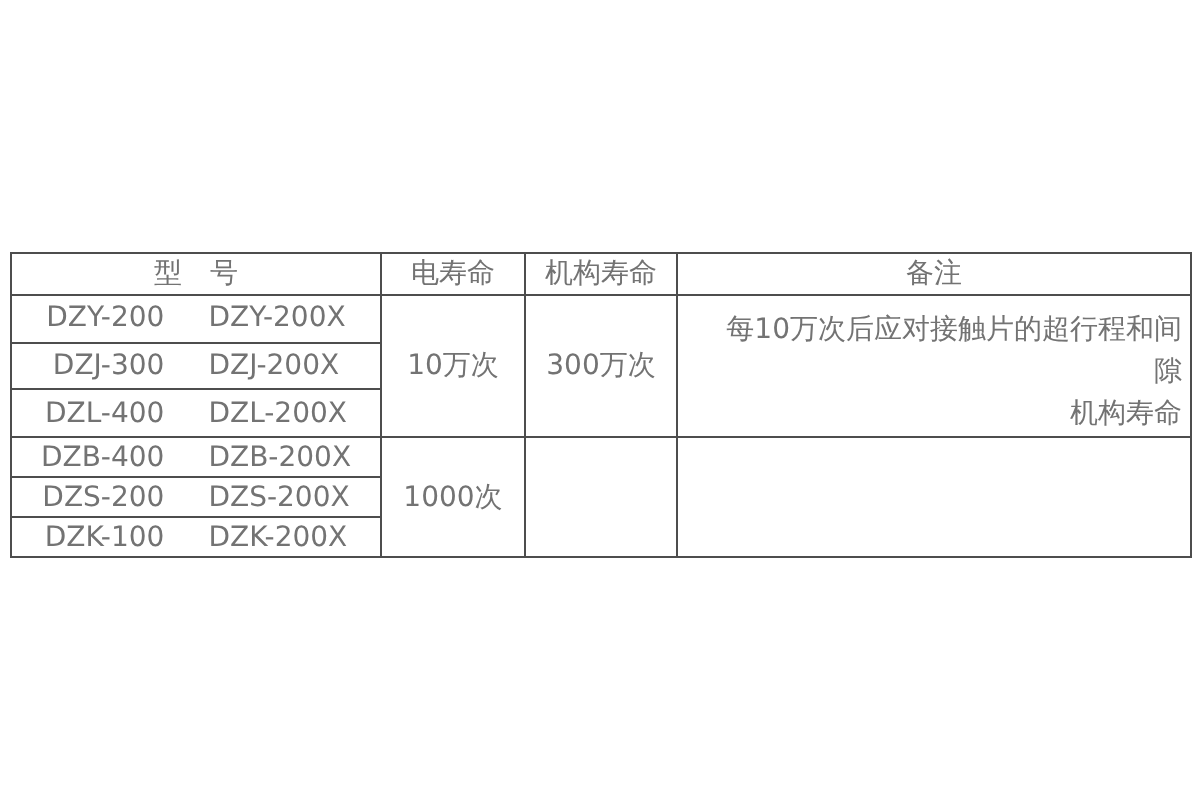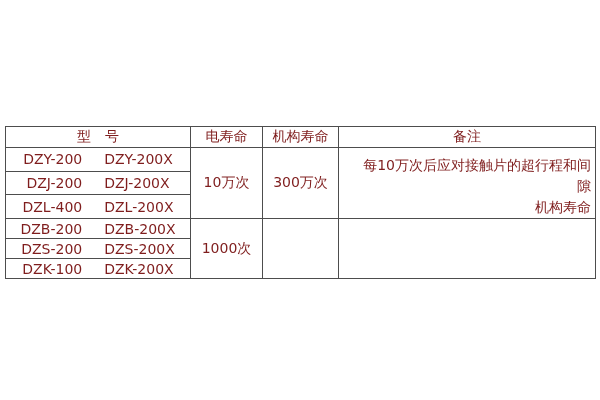--- a/index.html
+++ b/index.html
@@ -16,21 +16,21 @@
     font-family: "DejaVu Sans", sans-serif;
   }
   table.spec-table {
     position: absolute;
     left: 5px;
     top: 126px;
     width: 590px;
     border-collapse: collapse;
     table-layout: fixed;
     font-size: 14px;
-    color: #7f1d1d;
+    color: #737373;
   }
   col.c1 { width: 185px; }
   col.c2 { width: 72px; }
   col.c3 { width: 76px; }
   col.c4 { width: 257px; }
   .spec-table th,
   .spec-table td {
     border: 1px solid #4d4d4d;
     padding: 0;
     text-align: center;
@@ -80,31 +80,31 @@
         </td>
         <td rowspan="3">10万次</td>
         <td rowspan="3">300万次</td>
         <td rowspan="3" class="remarks-cell">
           <div class="remarks-line">每10万次后应对接触片的超行程和间隙</div>
           <div class="remarks-line">机构寿命</div>
         </td>
       </tr>
       <tr class="data-row">
         <td class="model-cell">
-          <span class="model-base">DZJ-200</span><span class="model-variant">DZJ-200X</span>
+          <span class="model-base">DZJ-300</span><span class="model-variant">DZJ-200X</span>
         </td>
       </tr>
       <tr class="data-row">
         <td class="model-cell">
           <span class="model-base">DZL-400</span><span class="model-variant">DZL-200X</span>
         </td>
       </tr>
       <tr class="data-row">
         <td class="model-cell">
-          <span class="model-base">DZB-200</span><span class="model-variant">DZB-200X</span>
+          <span class="model-base">DZB-400</span><span class="model-variant">DZB-200X</span>
         </td>
         <td rowspan="3">1000次</td>
         <td rowspan="3"></td>
         <td rowspan="3" class="remarks-cell">
           <div class="remarks-line"></div>
           <div class="remarks-line"></div>
         </td>
       </tr>
       <tr class="data-row">
         <td class="model-cell">

